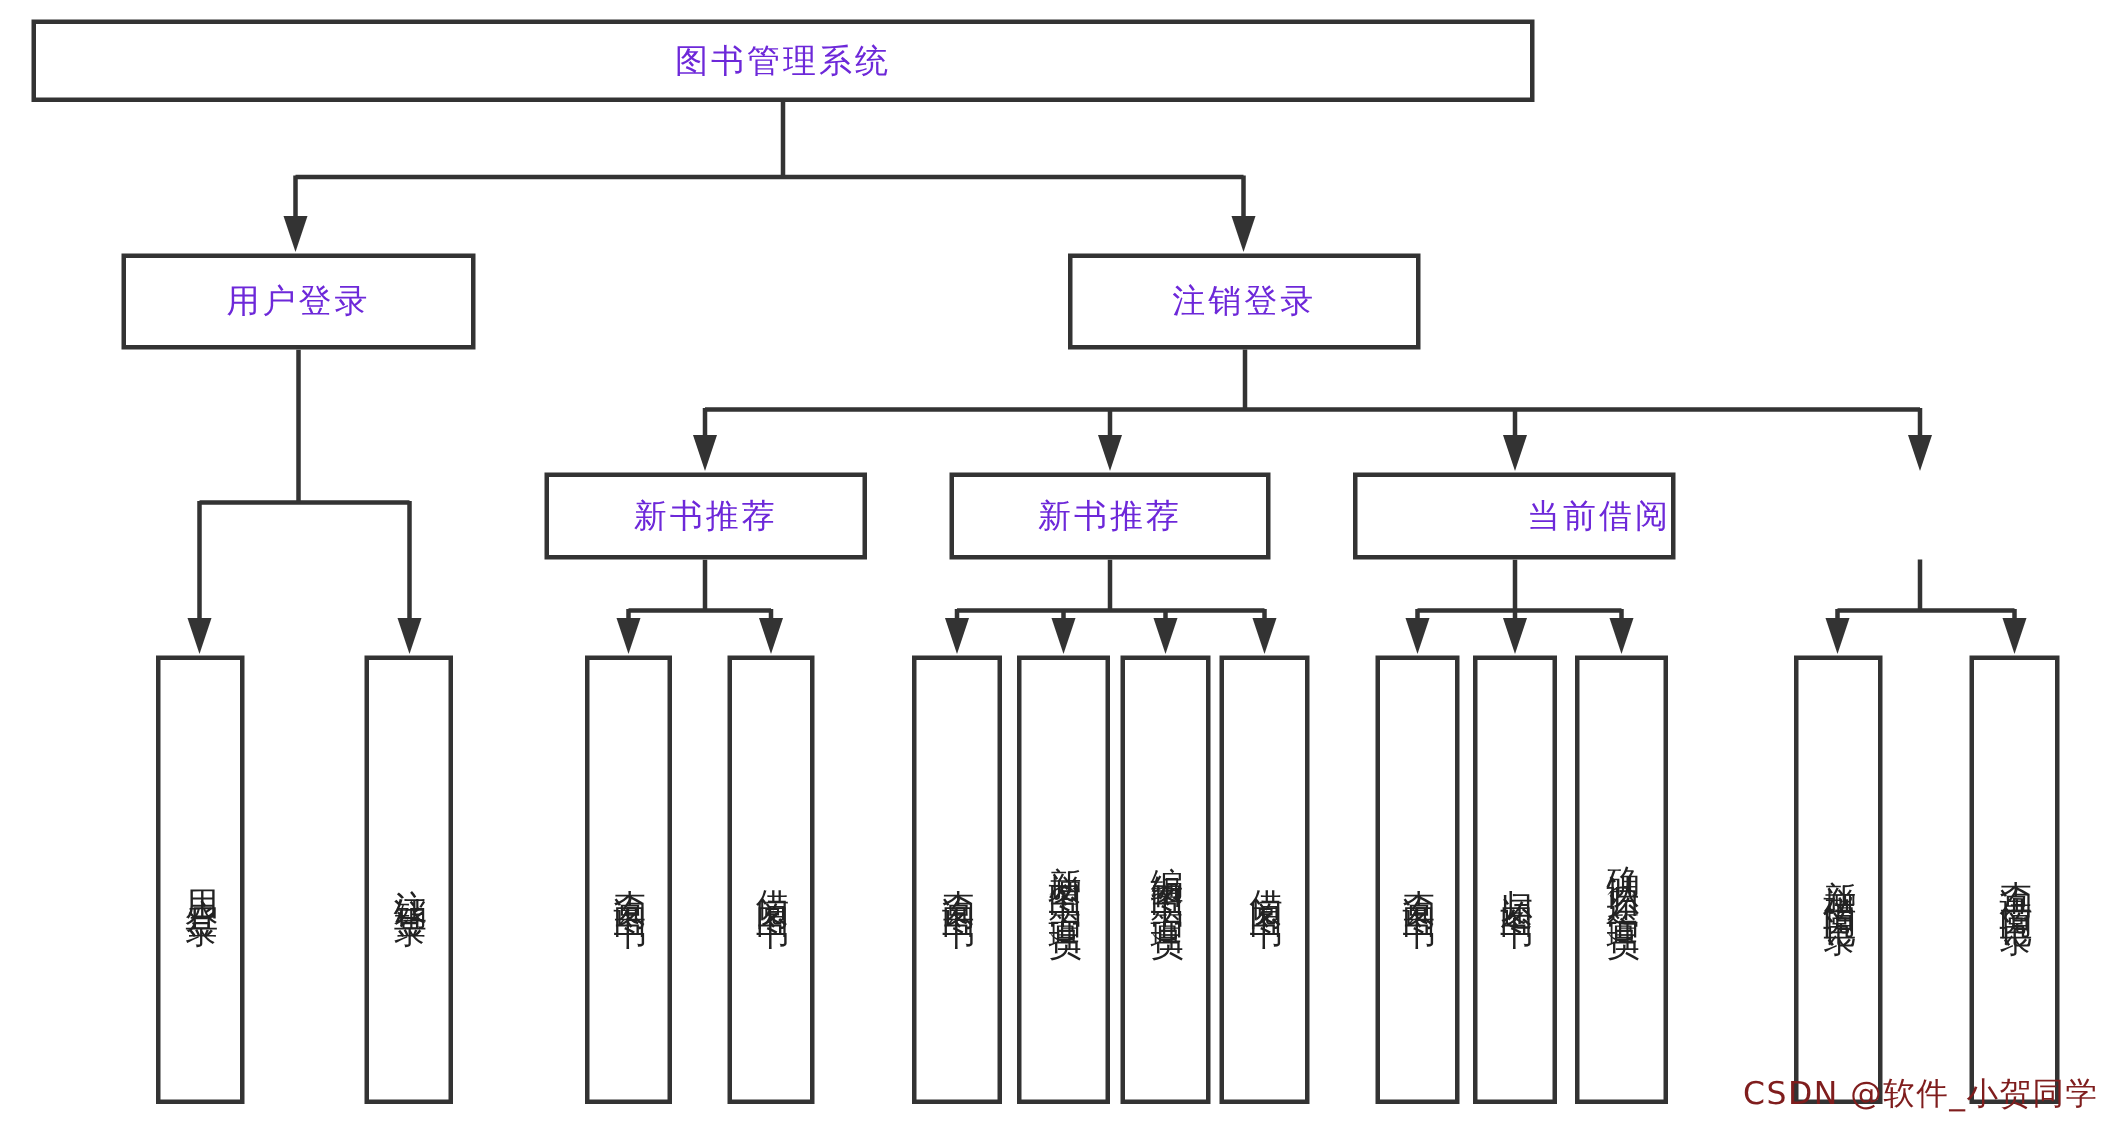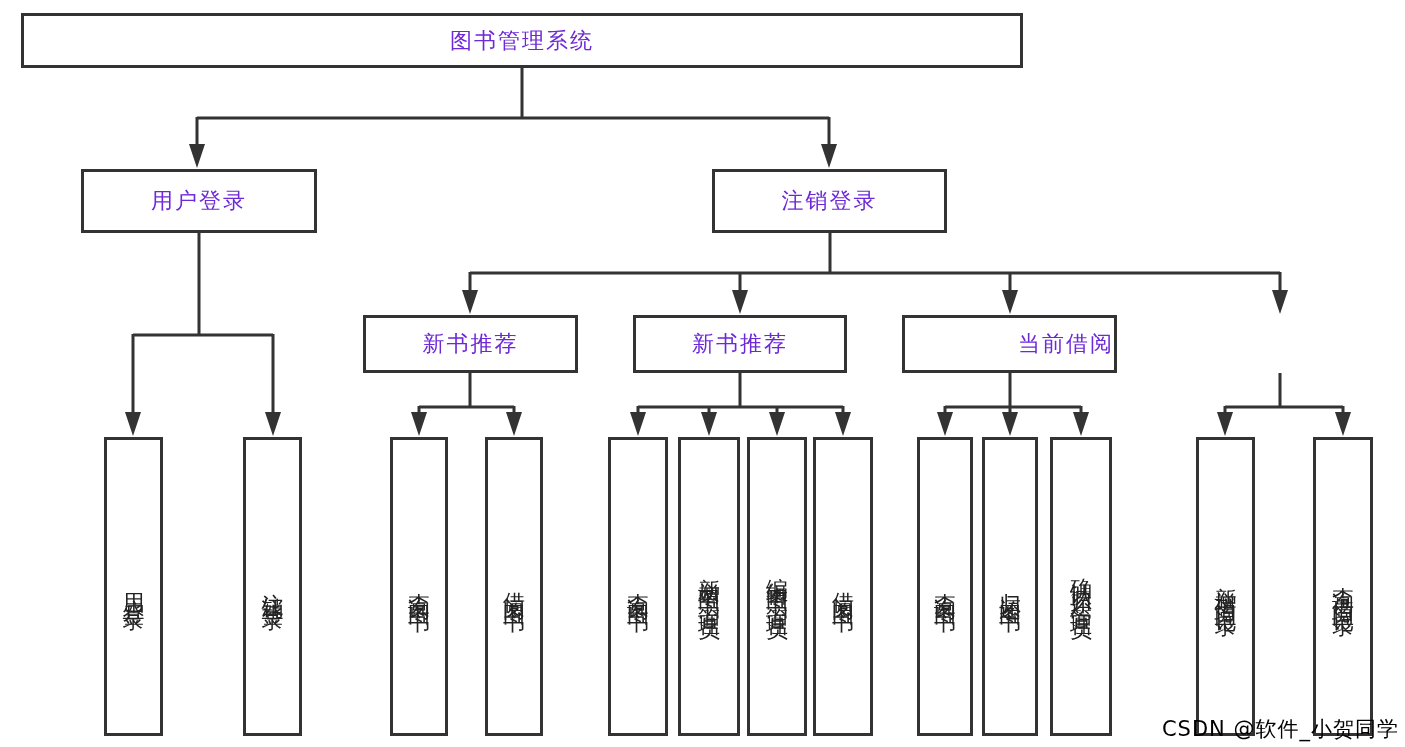--- a/index.html
+++ b/index.html
@@ -42,21 +42,21 @@
   .lf6 {left:678px; width:62px;}
   .lf7 {left:747px; width:60px;}
   .lf8 {left:813px; width:60px;}
   .lf9 {left:917px; width:56px;}
   .lf10{left:982px; width:56px;}
   .lf11{left:1050px;width:62px;}
   .lf12{left:1196px;width:59px;}
   .lf13{left:1313px;width:60px;}
   #watermark{
     position:absolute;right:6px;bottom:4px;z-index:3;
-    font-size:21px;color:#000000;letter-spacing:1px;
+    font-size:21px;color:#7f1d1d;letter-spacing:1px;
   }
 </style>
 </head>
 <body>
 
 <div id="stage">
 
   <svg id="connectors" width="1405" height="747" viewBox="0 0 1405 747">
     <g stroke="#333333" stroke-width="3" fill="none">
       <path d="M522 68 V118 M197 118 H829 M197 117 V150 M829 117 V150"></path>

